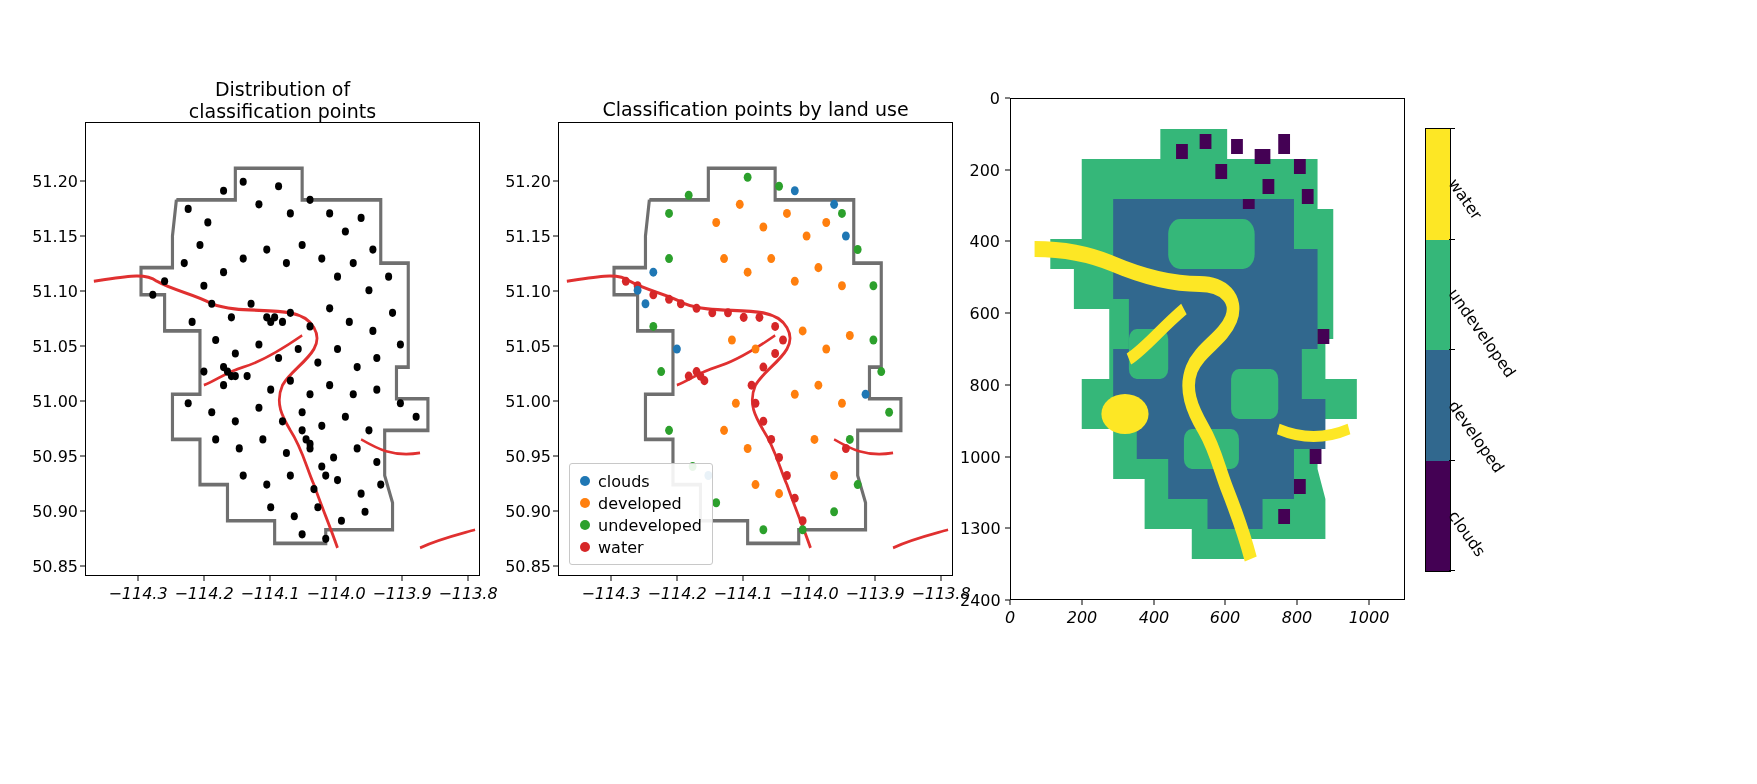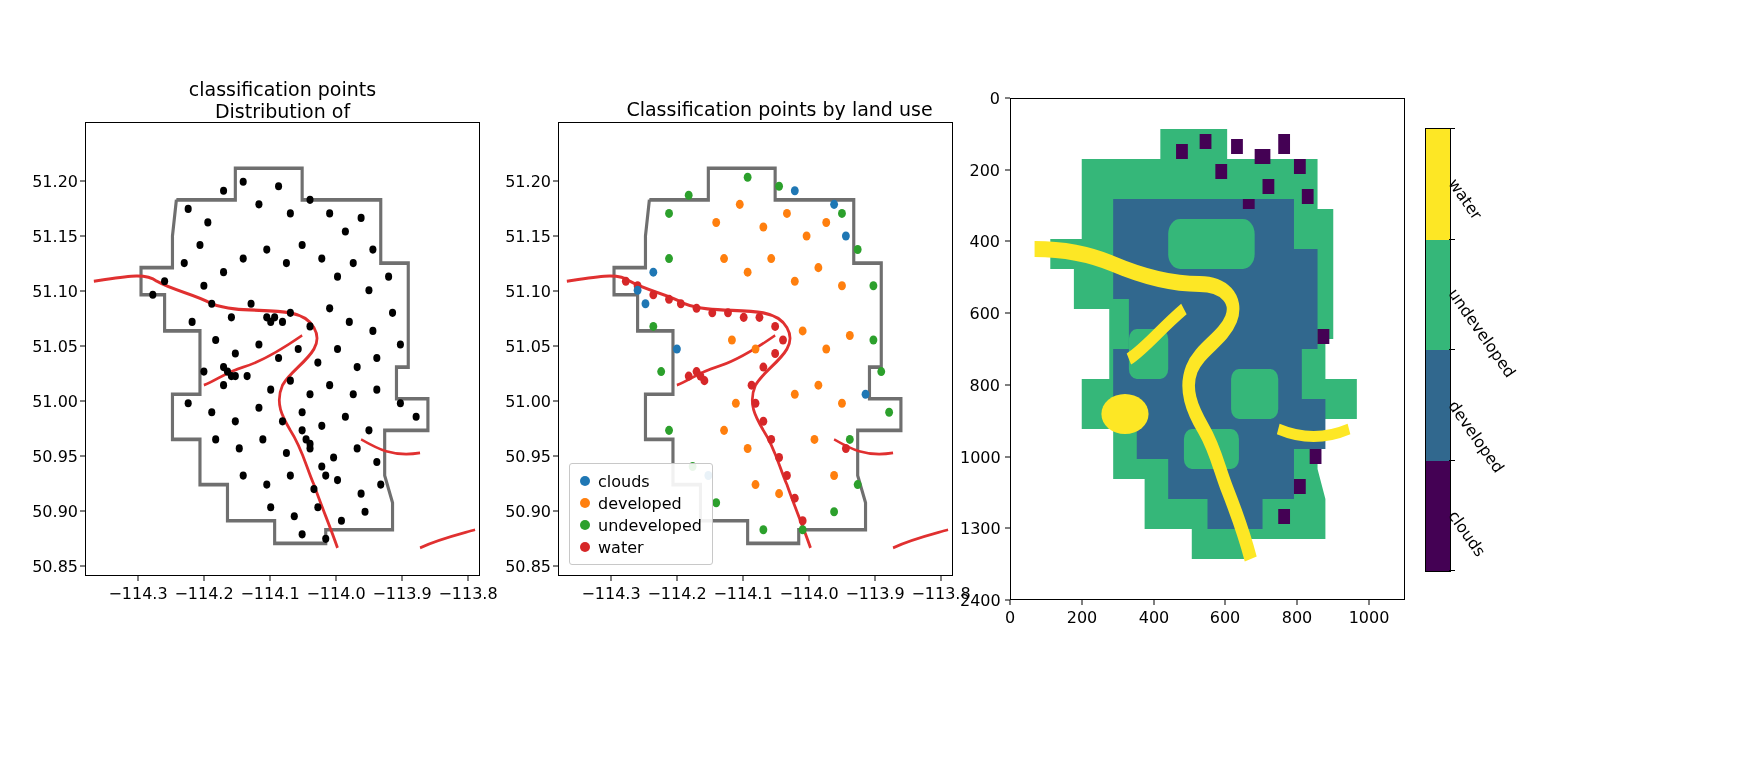--- a/index.html
+++ b/index.html
@@ -26,21 +26,21 @@
     font-size: 19px;
     white-space: nowrap;
   }
   .title .line { display:block; }
   
   .tick {
     position: absolute;
     font-size: 16px;
     color:#000;
   }
-  .tick.x { transform: translateX(-50%); }
+  .tick.x { transform: translateX(-50%); font-style: italic; }
   .tick.y { transform: translateY(-50%); text-align: right; }
   .tick-mark-x {
     position:absolute; width:1px; height:5px; background:#000;
     transform: translateX(-0.5px);
   }
   .tick-mark-y {
     position:absolute; height:1px; width:5px; background:#000;
     transform: translateY(-0.5px);
   }
   
@@ -183,22 +183,22 @@
         <circle cx="50" cy="44" r="0.9"></circle>
           <circle cx="55" cy="68" r="0.9"></circle>
           <circle cx="56" cy="70" r="0.9"></circle>
         <circle cx="57" cy="72" r="0.9"></circle>
           <circle cx="60" cy="76" r="0.9"></circle>
           <circle cx="61" cy="78" r="0.9"></circle>
       </g>
     </svg>
   </div>
   <div class="title" style="left:85px; top:78px; width:395px;">
+     <span class="line">Distribution of</span>
      <span class="line">classification points</span>
-     <span class="line">Distribution of</span>
   </div>
 
   <div>
     <div class="tick-mark-y" style="left:80px; top:566px;"></div>
       <div class="tick y" style="left:30px; top:566px; width:48px;">50.85</div>
     <div class="tick-mark-y" style="left:80px; top:511px;"></div>
       <div class="tick y" style="left:30px; top:511px; width:48px;">50.90</div>
     <div class="tick-mark-y" style="left:80px; top:456px;"></div>
       <div class="tick y" style="left:30px; top:456px; width:48px;">50.95</div>
     <div class="tick-mark-y" style="left:80px; top:401px;"></div>
@@ -345,21 +345,21 @@
       <div class="legend-row">
         <span class="legend-dot" style="background:#2ca02c"></span>
         <span>undeveloped</span>
       </div>
       <div class="legend-row">
         <span class="legend-dot" style="background:#d62728"></span>
         <span>water</span>
       </div>
     </div>
   </div>
-  <div class="title" style="left:582px; top:98px; width:395px;">
+  <div class="title" style="left:558px; top:98px; width:395px;">
      <span class="line">Classification points by land use</span>
   </div>
   <div>
     <div class="tick-mark-y" style="left:553px; top:566px;"></div>
       <div class="tick y" style="left:503px; top:566px; width:48px;">50.85</div>
     <div class="tick-mark-y" style="left:553px; top:511px;"></div>
       <div class="tick y" style="left:503px; top:511px; width:48px;">50.90</div>
     <div class="tick-mark-y" style="left:553px; top:456px;"></div>
       <div class="tick y" style="left:503px; top:456px; width:48px;">50.95</div>
     <div class="tick-mark-y" style="left:553px; top:401px;"></div>

